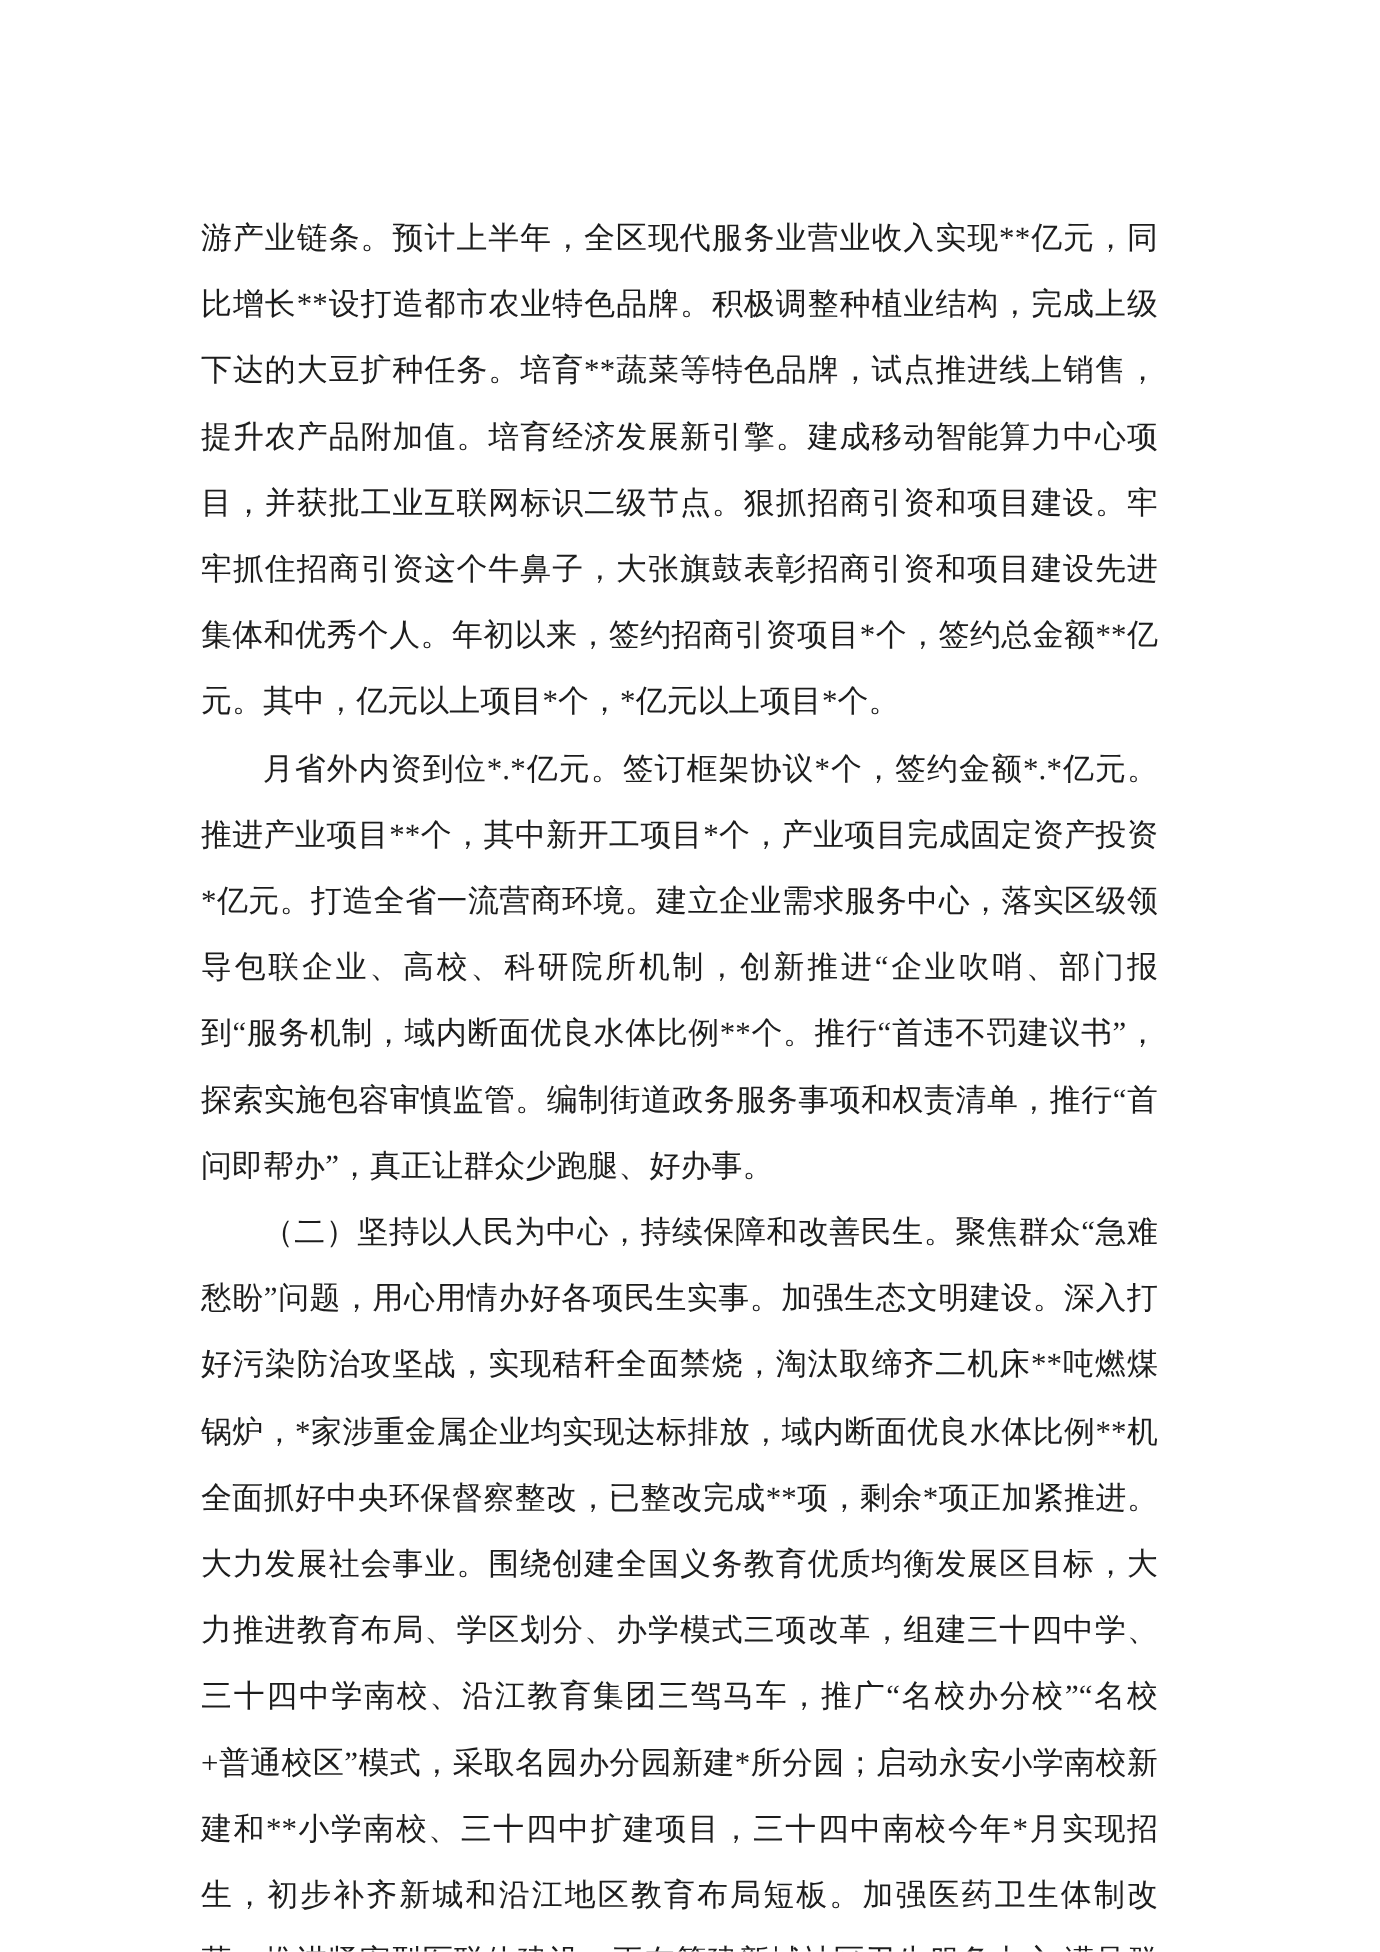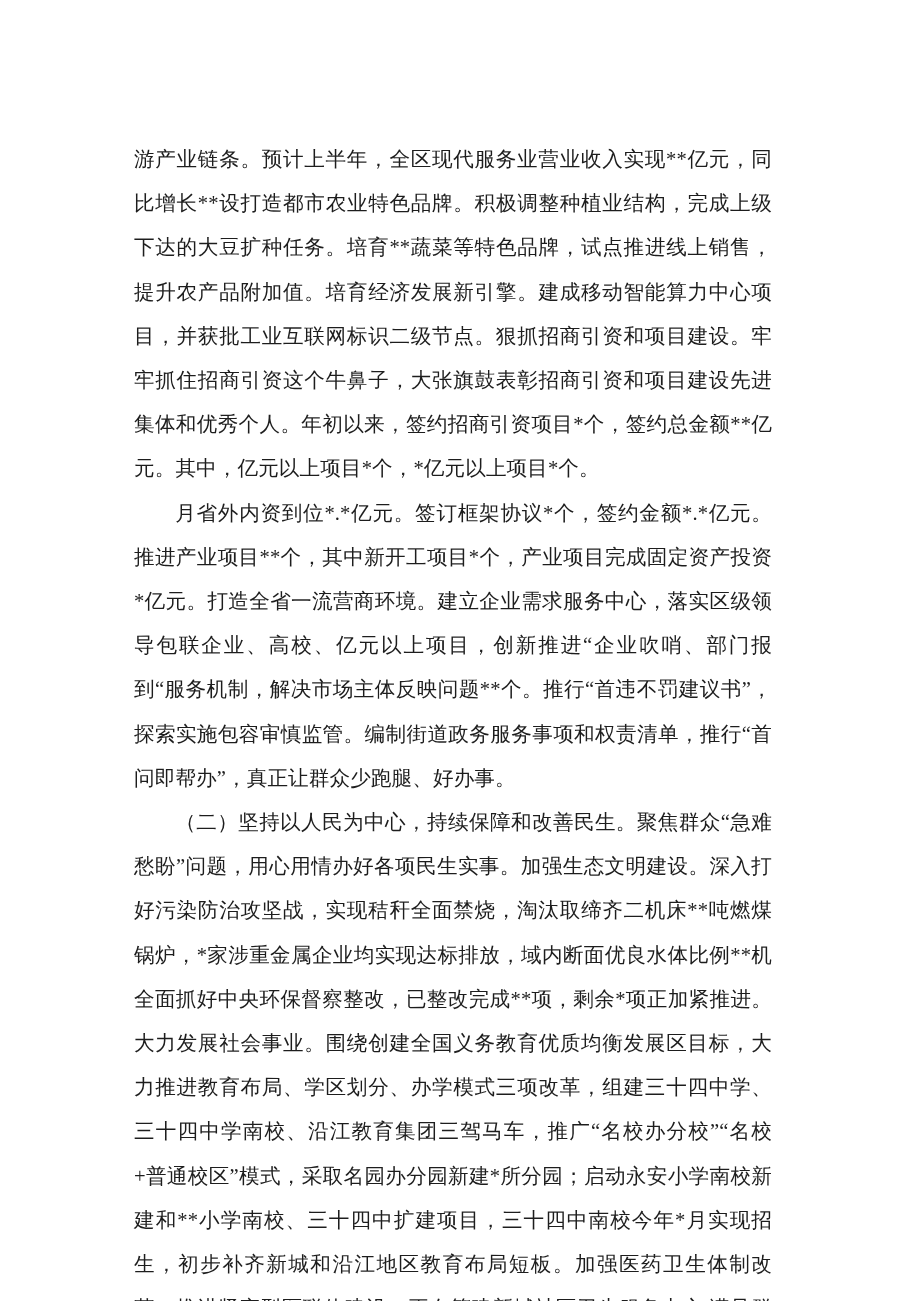--- a/index.html
+++ b/index.html
@@ -48,17 +48,17 @@
   .para + .para {
     margin-top: 0;
   }
 </style>
 </head>
 <body>
 
 <div id="page">
   <div id="doc-body">
     <p class="para">游产业链条。预计上半年，全区现代服务业营业收入实现**亿元，同比增长**设打造都市农业特色品牌。积极调整种植业结构，完成上级下达的大豆扩种任务。培育**蔬菜等特色品牌，试点推进线上销售，提升农产品附加值。培育经济发展新引擎。建成移动智能算力中心项目，并获批工业互联网标识二级节点。狠抓招商引资和项目建设。牢牢抓住招商引资这个牛鼻子，大张旗鼓表彰招商引资和项目建设先进集体和优秀个人。年初以来，签约招商引资项目*个，签约总金额**亿元。其中，亿元以上项目*个，*亿元以上项目*个。</p>
-    <p class="para indent">月省外内资到位*.*亿元。签订框架协议*个，签约金额*.*亿元。推进产业项目**个，其中新开工项目*个，产业项目完成固定资产投资*亿元。打造全省一流营商环境。建立企业需求服务中心，落实区级领导包联企业、高校、亿元以上项目，创新推进“企业吹哨、部门报到“服务机制，解决市场主体反映问题**个。推行“首违不罚建议书”，探索实施包容审慎监管。编制街道政务服务事项和权责清单，推行“首问即帮办”，真正让群众少跑腿、好办事。</p>
+    <p class="para indent">月省外内资到位*.*亿元。签订框架协议*个，签约金额*.*亿元。推进产业项目**个，其中新开工项目*个，产业项目完成固定资产投资*亿元。打造全省一流营商环境。建立企业需求服务中心，落实区级领导包联企业、高校、科研院所机制，创新推进“企业吹哨、部门报到“服务机制，域内断面优良水体比例**个。推行“首违不罚建议书”，探索实施包容审慎监管。编制街道政务服务事项和权责清单，推行“首问即帮办”，真正让群众少跑腿、好办事。</p>
     <p class="para indent">（二）坚持以人民为中心，持续保障和改善民生。聚焦群众“急难愁盼”问题，用心用情办好各项民生实事。加强生态文明建设。深入打好污染防治攻坚战，实现秸秆全面禁烧，淘汰取缔齐二机床**吨燃煤锅炉，*家涉重金属企业均实现达标排放，域内断面优良水体比例**机全面抓好中央环保督察整改，已整改完成**项，剩余*项正加紧推进。大力发展社会事业。围绕创建全国义务教育优质均衡发展区目标，大力推进教育布局、学区划分、办学模式三项改革，组建三十四中学、三十四中学南校、沿江教育集团三驾马车，推广“名校办分校”“名校+普通校区”模式，采取名园办分园新建*所分园；启动永安小学南校新建和**小学南校、三十四中扩建项目，三十四中南校今年*月实现招生，初步补齐新城和沿江地区教育布局短板。加强医药卫生体制改革，推进紧密型医联体建设，正在筹建新城社区卫生服务中心,满足群众基本公共医疗需求。</p>
 
   </div>
 </div>
 
 </body></html>

